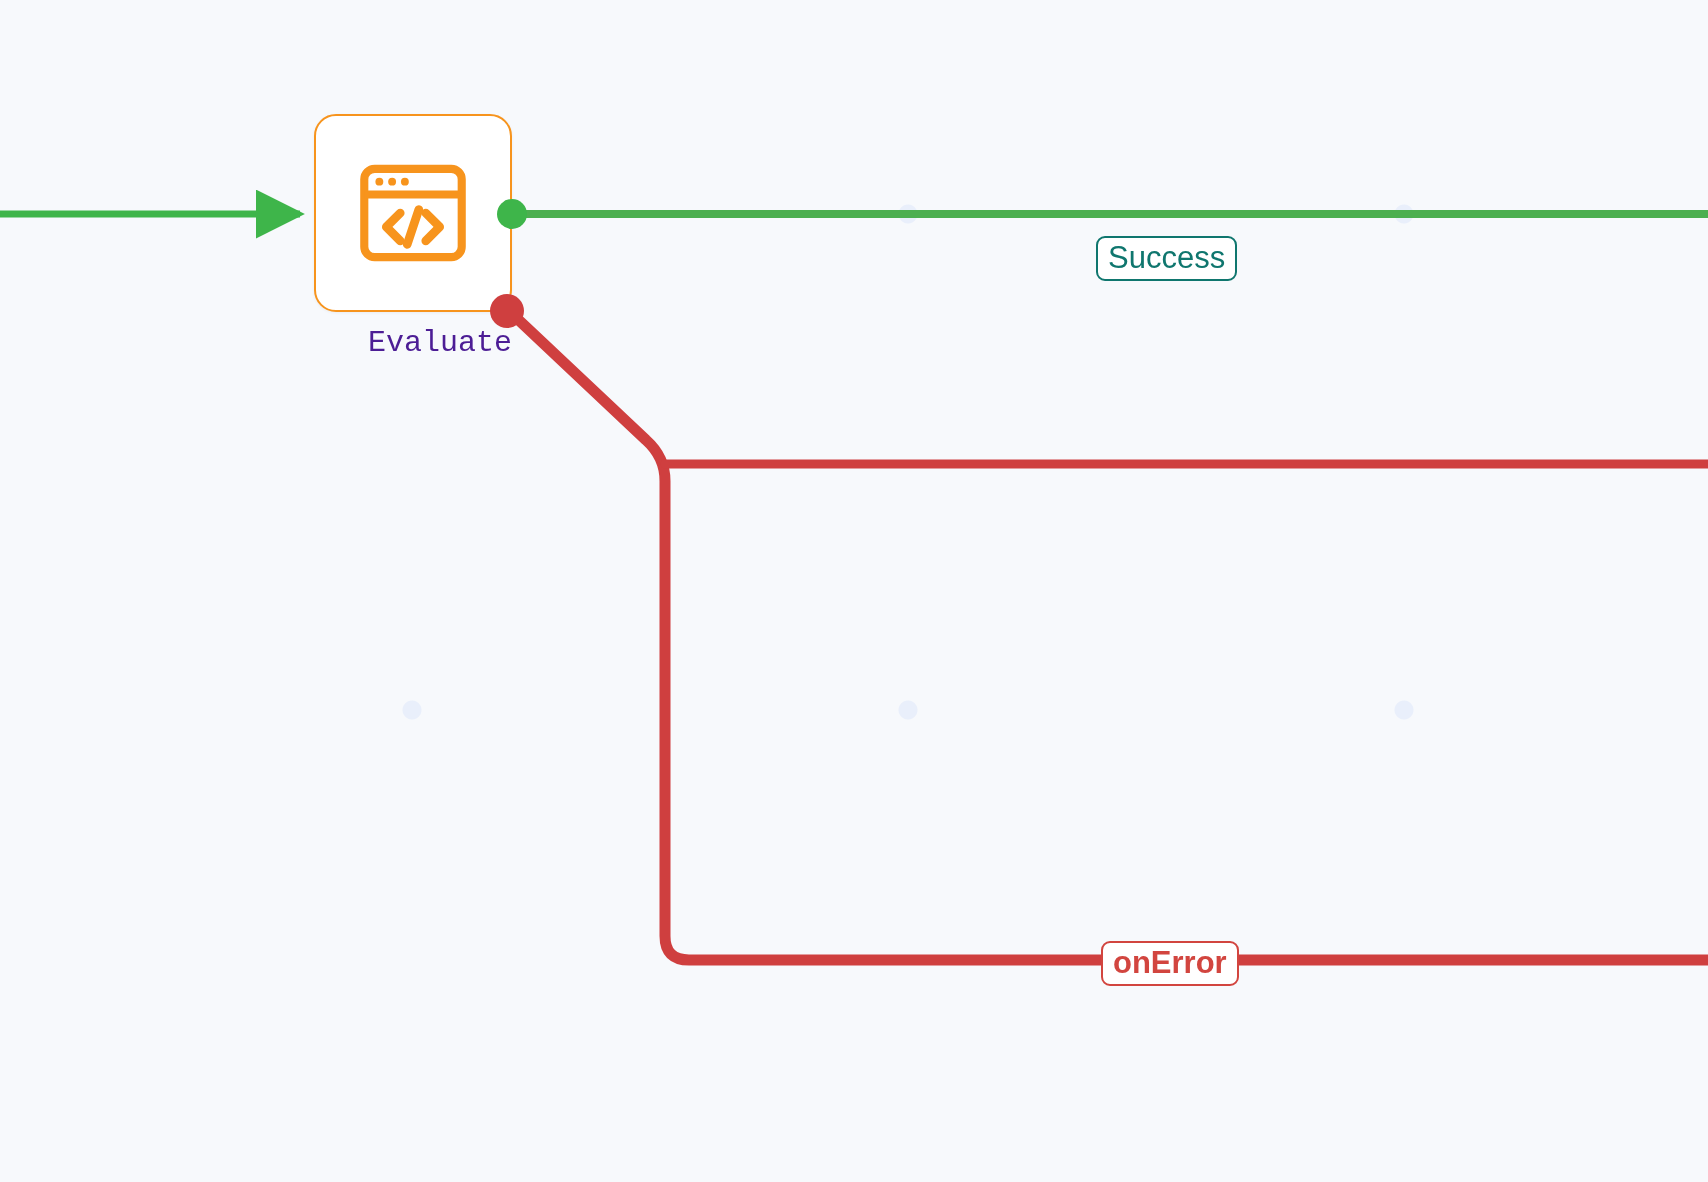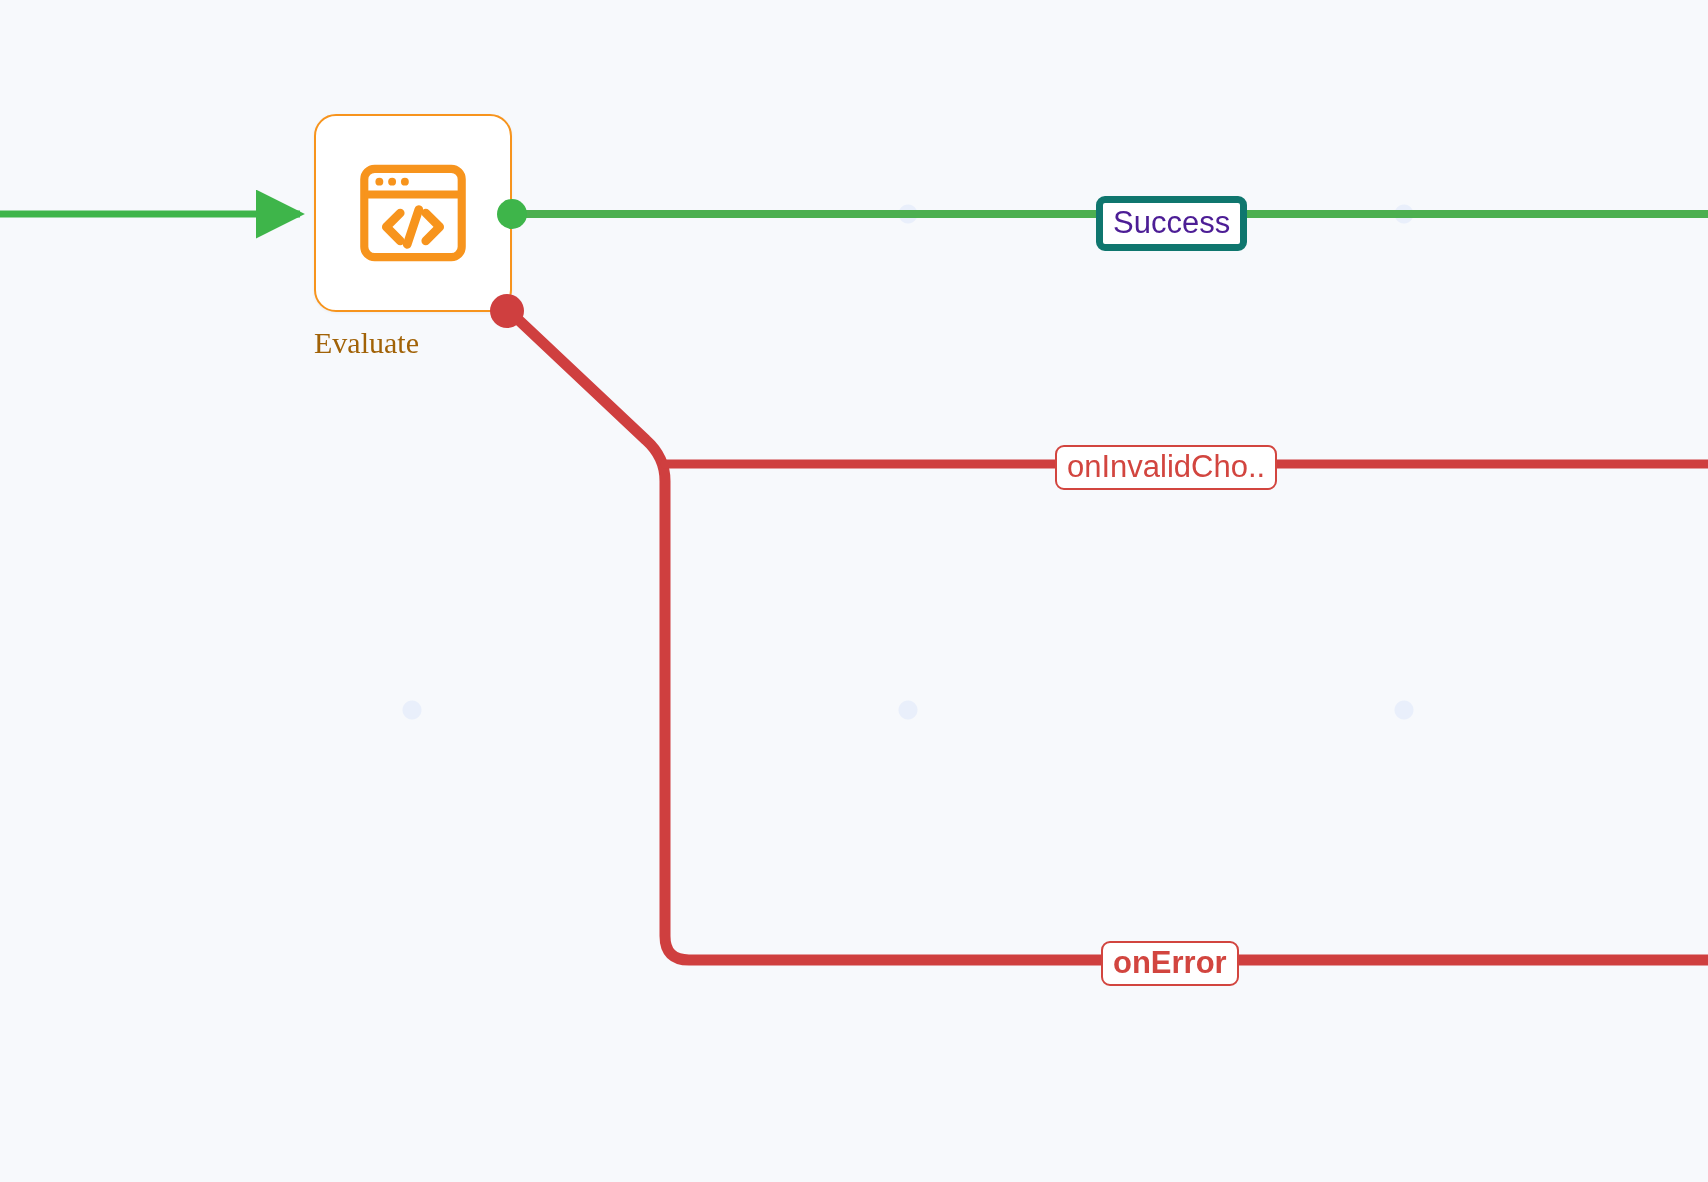--- a/index.html
+++ b/index.html
@@ -62,24 +62,24 @@
   .node-icon {
     width: 116px;
     height: 116px;
     display: block;
   }
   .node-label {
     position: absolute;
     left: 314px;
     top: 326px;
     width: 198px;
-    text-align: left;
+    text-align: right;
     font-size: 30px;
-    color: #a16207;
-    font-family: Liberation Serif, serif;
+    color: #4c1d95;
+    font-family: Liberation Mono, monospace;
     white-space: nowrap;
   }
 
   
   .port {
     position: absolute;
     border-radius: 50%;
     box-sizing: border-box;
   }
   #port-success {
@@ -103,22 +103,23 @@
     box-sizing: border-box;
     background: #ffffff;
     border-radius: 9px;
     padding: 3px 10px 5px 10px;
     font-size: 31px;
     line-height: 1.08;
     white-space: nowrap;
     font-family: "Liberation Sans", sans-serif;
   }
   .pill-success {
-    border: 7px solid #0f766e;
-    color: #4c1d95;
+    border: 2px solid #0f766e;
+    color: #0f766e;
+    margin-top: 40px;
   }
   .pill-error {
     border: 2px solid #d2453f;
     color: #d2453f;
   }
   #pill-success  { left: 1096px; top: 196px; }
   #pill-invalid  { left: 1055px; top: 445px; }
   #pill-onerror  { left: 1101px; top: 941px; font-weight: bold; }
 </style>
 </head>
@@ -166,17 +167,16 @@
     </svg>
   </div>
 
   <div class="node-label">Evaluate</div>
 
   <div class="port" id="port-success"></div>
   <div class="port" id="port-error"></div>
 
   <div class="edge-pill pill-success" id="pill-success">Success</div>
 
-  <div class="edge-pill pill-error" id="pill-invalid">onInvalidCho..</div>
 
   <div class="edge-pill pill-error" id="pill-onerror">onError</div>
 
 </div>
 
 </body></html>

